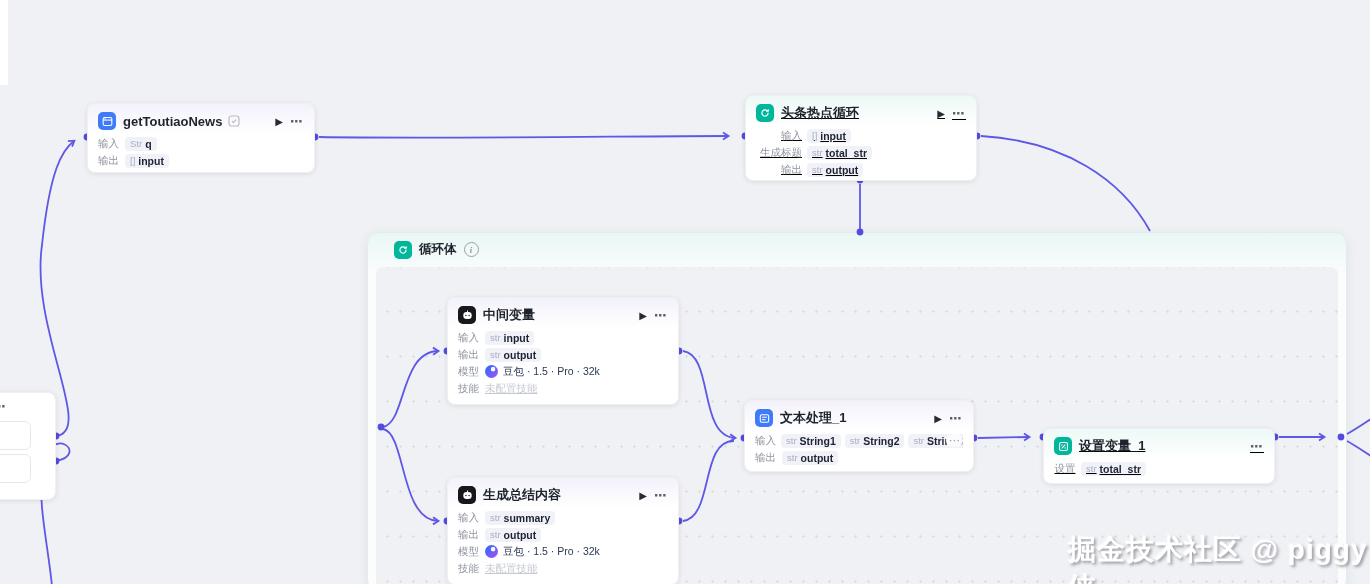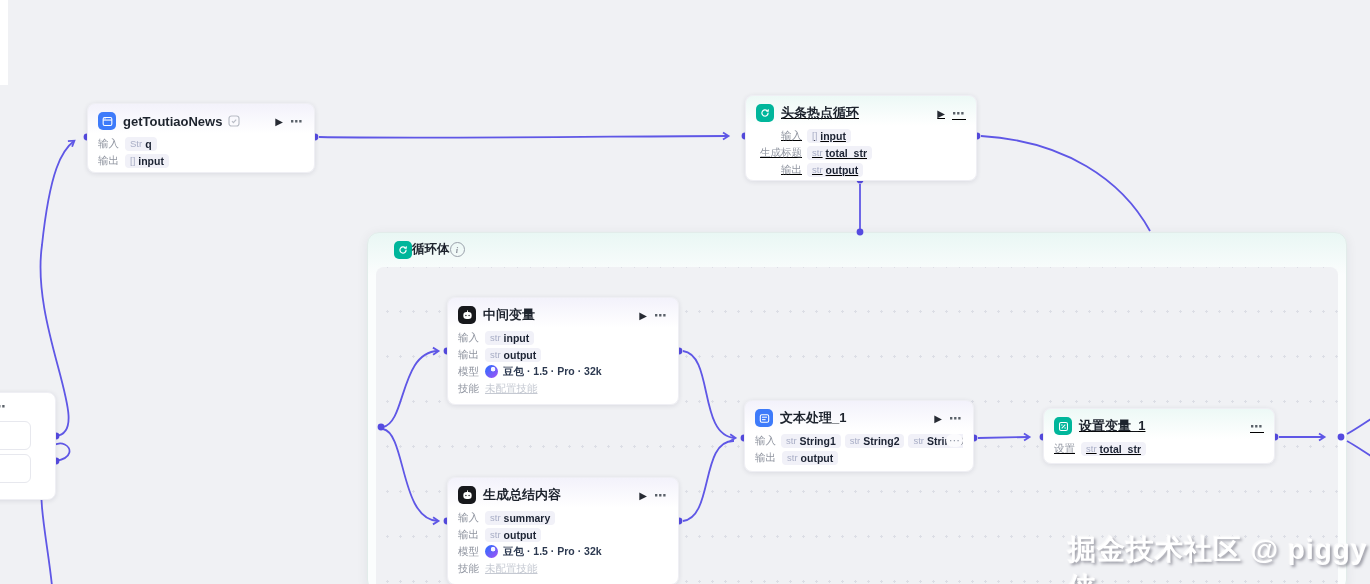--- a/index.html
+++ b/index.html
@@ -12,21 +12,21 @@
   .sliver{position:absolute;left:0;top:0;width:8px;height:85px;background:#ffffff;z-index:1;}
 
   
   .loop-container{
     position:absolute;left:367px;top:232px;width:980px;height:360px;
     background:linear-gradient(180deg,#e9f7f4 0px,#fbfdfd 42px,#fbfdfd 100%);
     border:1px solid #e2ecea;border-radius:12px;
     box-shadow:0 2px 12px rgba(20,40,60,.07);
     z-index:0;box-sizing:border-box;
   }
-  .loop-header{display:flex;align-items:center;height:33px;padding-left:26px;}
+  .loop-header{display:flex;align-items:center;height:33px;padding-left:26px;gap:7px;}
   .loop-title{font-size:12.5px;font-weight:700;color:#1d232d;}
   .info-icon{
     width:13px;height:13px;border:1.2px solid #9aa1ab;border-radius:50%;
     color:#8b919b;font-size:8.5px;font-weight:700;display:flex;align-items:center;justify-content:center;
     font-family:"Liberation Serif",serif;font-style:italic;
   }
   .loop-body{
     position:absolute;left:8px;right:8px;top:34px;bottom:-6px;
     background-color:#f0f1f4;border-radius:8px 8px 0 0;
     background-image:radial-gradient(circle,#dcdee5 1.2px,transparent 1.4px);
@@ -64,21 +64,21 @@
   }
   .tag i{font-style:normal;font-size:9.5px;color:#a9aec6;}
   .tag b{font-size:10.5px;color:#1c2333;font-weight:700;}
   .more-tags{position:absolute;right:0;top:2px;font-size:11px;color:#8d93a0;background:#fbfbfd;border-radius:8px;padding:0 3px;}
   .doubao{
     width:13px;height:13px;border-radius:50%;flex:0 0 auto;
     background:
       radial-gradient(circle at 62% 32%, rgba(255,255,255,.95) 0 2px, rgba(255,255,255,0) 2.6px),
       linear-gradient(135deg,#2f6bff 10%,#9a55f6 90%);
   }
-  .mtext{font-size:10.5px;color:#2c3950;font-weight:700;}
+  .mtext{font-size:10.5px;color:#2c3950;font-weight:400;}
   .muted{font-size:10.5px;color:#c5c9d2;text-decoration:underline;}
   .badge-icon{display:flex;align-items:center;margin-left:-1px;}
 
   
   .partial-node{
     position:absolute;left:-70px;top:392px;width:126px;height:108px;
     background:#fff;border:1px solid #efeff4;border-radius:8px;
     box-shadow:0 1px 5px rgba(25,30,60,.10);z-index:3;box-sizing:border-box;
   }
   .partial-node .pmore{position:absolute;right:48px;top:6px;font-size:13px;font-weight:700;color:#596068;letter-spacing:1px;}
@@ -351,21 +351,21 @@
     <div class="row">
       <span class="rl">输出</span>
       <span class="tag">
           <i>str</i>
           <b>output</b>
         </span>
     </div>
   </div>
 </div>
 
-<div class="node tint-teal" style="left:1043px;top:408px;width:232px;height:56px;">
+<div class="node tint-teal" style="left:1043px;top:428px;width:232px;height:56px;text-align:center;">
   <div class="nh">
     <span class="nicon teal">
       <svg width="13" height="13" viewBox="0 0 18 18">
         <rect x="3.5" y="3.5" width="11" height="11" rx="2.2" fill="none" stroke="#fff" stroke-width="1.5"></rect>
         <path d="M6.5 11.5 L11.5 6.5" stroke="#fff" stroke-width="1.4"></path>
         <circle cx="6.8" cy="7" r="1" fill="#fff"></circle>
         <circle cx="11.2" cy="11" r="1" fill="#fff"></circle>
       </svg>
     </span>
     <span class="ntitle">设置变量_1</span>

